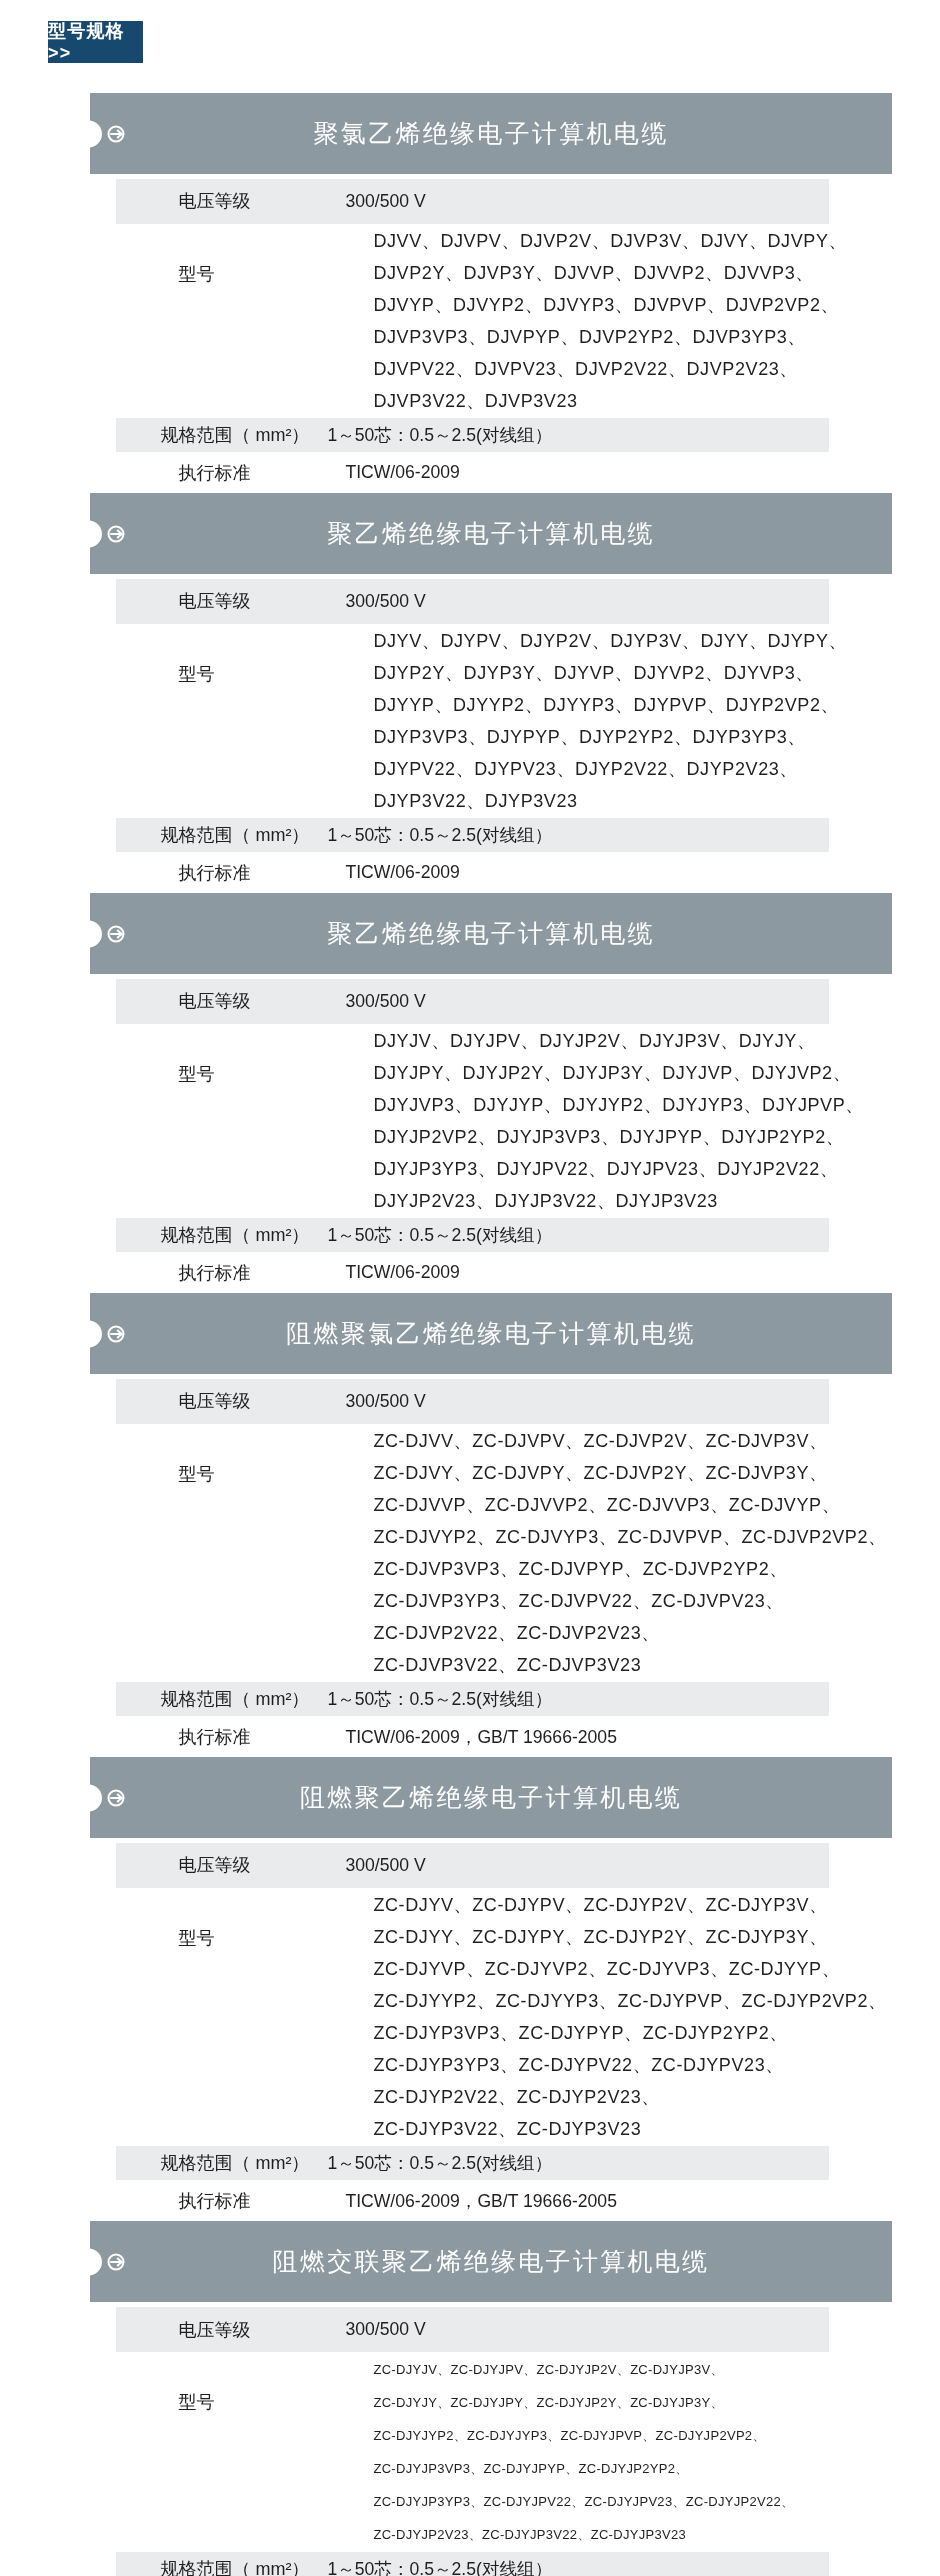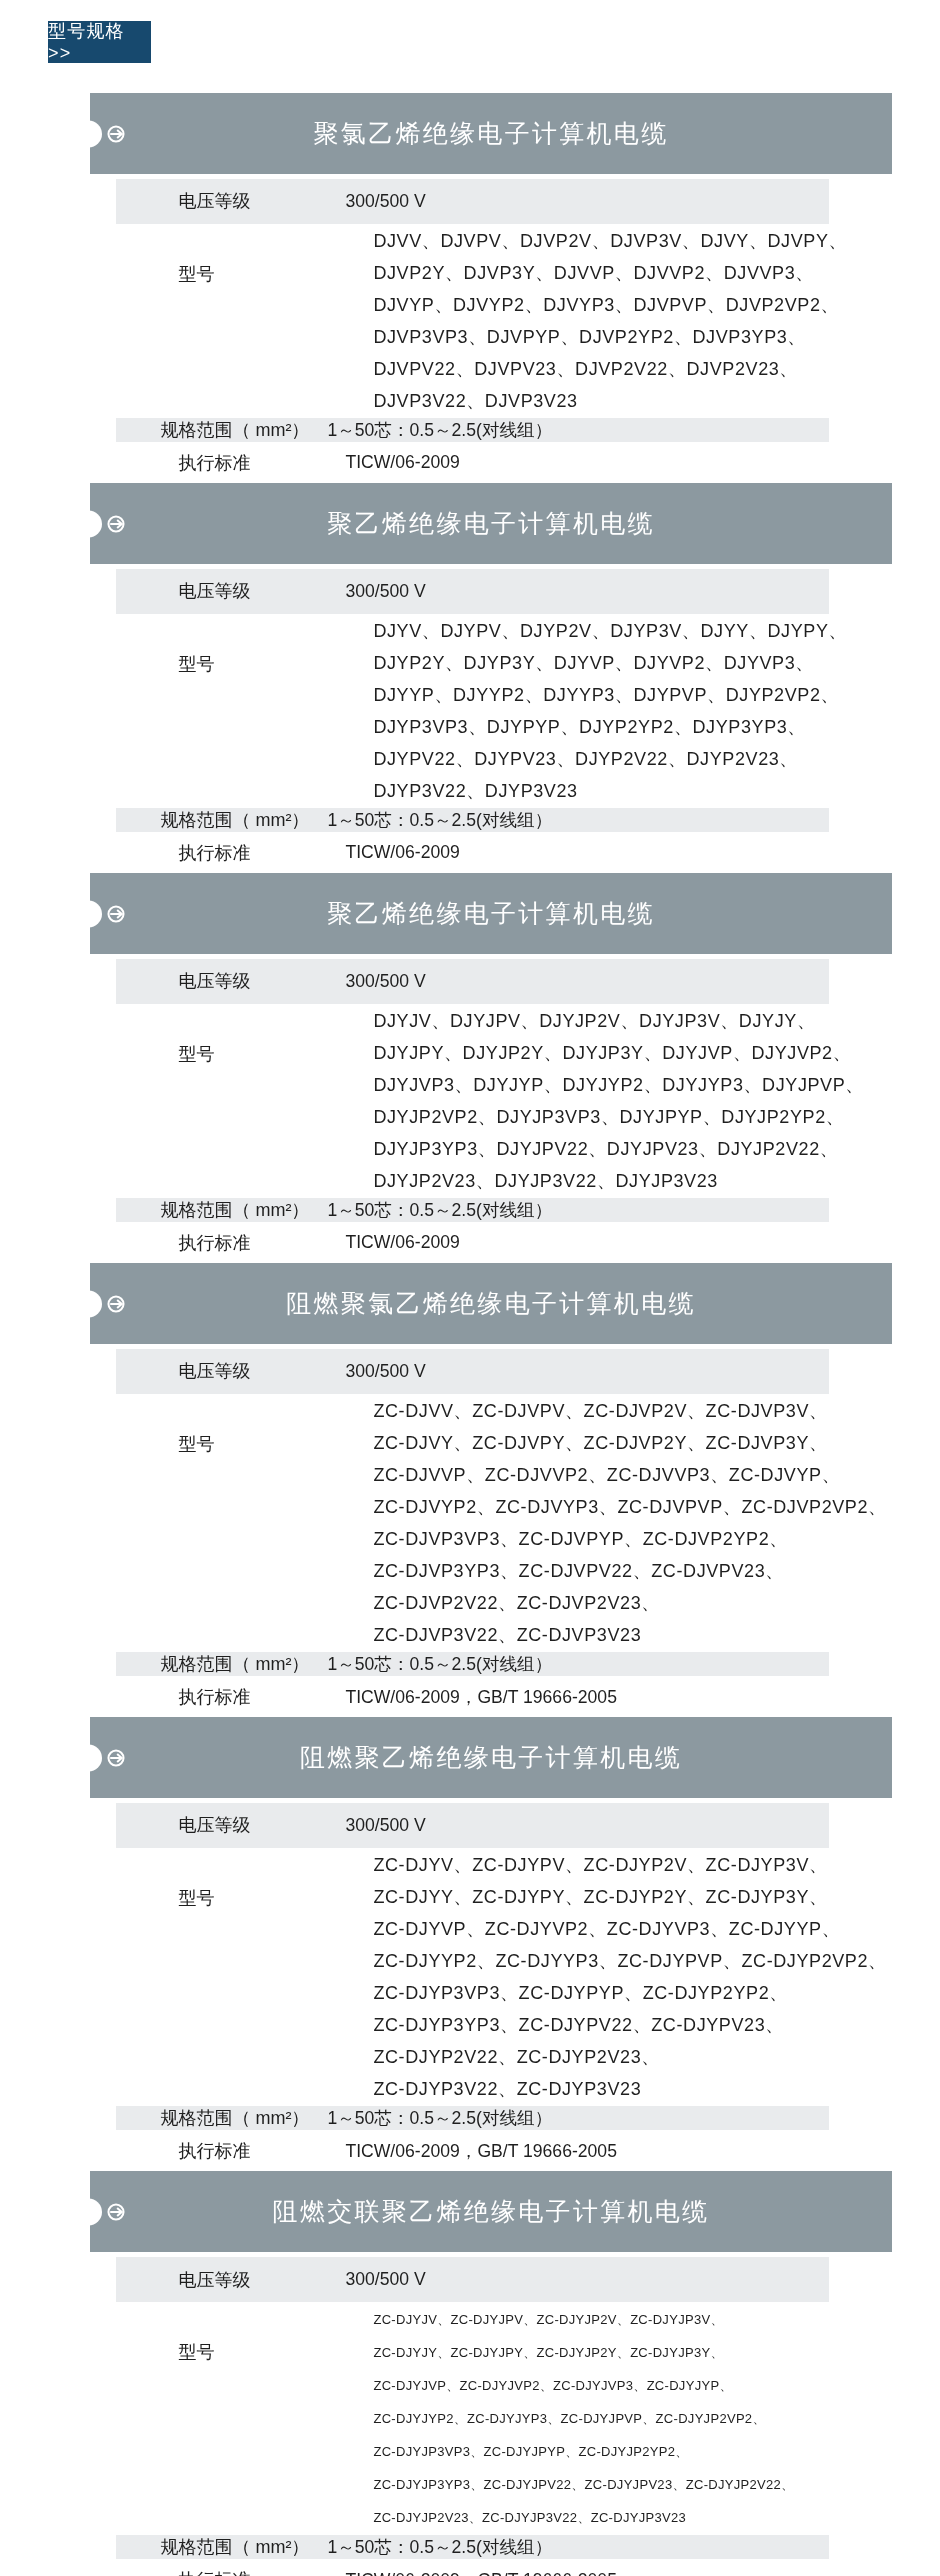--- a/index.html
+++ b/index.html
@@ -1,22 +1,22 @@
 <!DOCTYPE html>
 <html lang="zh" style="font-size:9.4px"><head>
 <meta charset="utf-8">
 <style>
   html,body{margin:0;padding:0;background:#ffffff;}
   body{font-family:"Liberation Sans","DejaVu Sans",sans-serif;color:#1f1f1f;}
   .page{position:relative;width:941px;height:2576px;background:#ffffff;overflow:hidden;}
 
   .title-box{
-    position:absolute;left:48px;top:20.6px;width:103px;height:42px;
+    position:absolute;left:48px;top:20.6px;width:95px;height:42px;
     background:#17496E;color:#ffffff;display:flex;align-items:center;justify-content:center;
-    font-size:18px;letter-spacing:1.2px;font-weight:400;
+    font-size:18px;letter-spacing:1.2px;font-weight:700;
   }
 
   .content{position:absolute;left:90px;top:93px;width:802px;}
 
   .cable-section{margin:0;}
   .section-header{
     position:relative;height:81px;background:#8C99A0;margin-bottom:4.7px;
     display:flex;align-items:center;justify-content:center;
   }
   .section-title{
@@ -36,21 +36,21 @@
   .row{display:flex;padding-left:62px;box-sizing:border-box;}
   .row-label{flex:0 0 167px;font-size:18px;white-space:nowrap;}
   .row-value{flex:1;font-size:17.6px;white-space:nowrap;}
 
   .row-voltage{background:#E9EBED;height:45px;align-items:center;}
   .row-model{background:#ffffff;align-items:flex-start;padding-top:1.2px;padding-bottom:1.2px;}
   .row-model .row-label{line-height:32px;margin-top:33px;}
   .model-lines{flex:1;margin-left:28px;}
   .model-line{font-size:18px;line-height:32px;letter-spacing:0.6px;white-space:nowrap;}
   .model-lines.compact .model-line{font-size:13px;line-height:33px;letter-spacing:0.3px;}
-  .row-spec{background:#E9EBED;height:24px;align-items:center;padding-left:44px;}
+  .row-spec{background:#E9EBED;height:34px;align-items:center;padding-left:44px;}
   .row-standard{background:#ffffff;height:41px;align-items:center;}
 </style>
 </head>
 <body>
 
 <div class="page">
 
   <div class="title-box">型号规格 &gt;&gt;</div>
 
   <div class="content">
@@ -263,21 +263,20 @@
       <div class="rows">
         <div class="row row-voltage">
           <span class="row-label">电压等级</span>
           <span class="row-value">300/500 V</span>
         </div>
         <div class="row row-model">
           <span class="row-label">型号</span>
           <div class="row-value model-lines compact">
             <div class="model-line">ZC-DJYJV、ZC-DJYJPV、ZC-DJYJP2V、ZC-DJYJP3V、</div>
             <div class="model-line">ZC-DJYJY、ZC-DJYJPY、ZC-DJYJP2Y、ZC-DJYJP3Y、</div>
-            <div class="model-line">ZC-DJYJVP、ZC-DJYJVP2、ZC-DJYJVP3、ZC-DJYJYP、</div>
             <div class="model-line">ZC-DJYJYP2、ZC-DJYJYP3、ZC-DJYJPVP、ZC-DJYJP2VP2、</div>
             <div class="model-line">ZC-DJYJP3VP3、ZC-DJYJPYP、ZC-DJYJP2YP2、</div>
             <div class="model-line">ZC-DJYJP3YP3、ZC-DJYJPV22、ZC-DJYJPV23、ZC-DJYJP2V22、</div>
             <div class="model-line">ZC-DJYJP2V23、ZC-DJYJP3V22、ZC-DJYJP3V23</div>
           </div>
         </div>
         <div class="row row-spec">
           <span class="row-label">规格范围（ mm²）</span>
           <span class="row-value">1～50芯：0.5～2.5(对线组）</span>
         </div>

